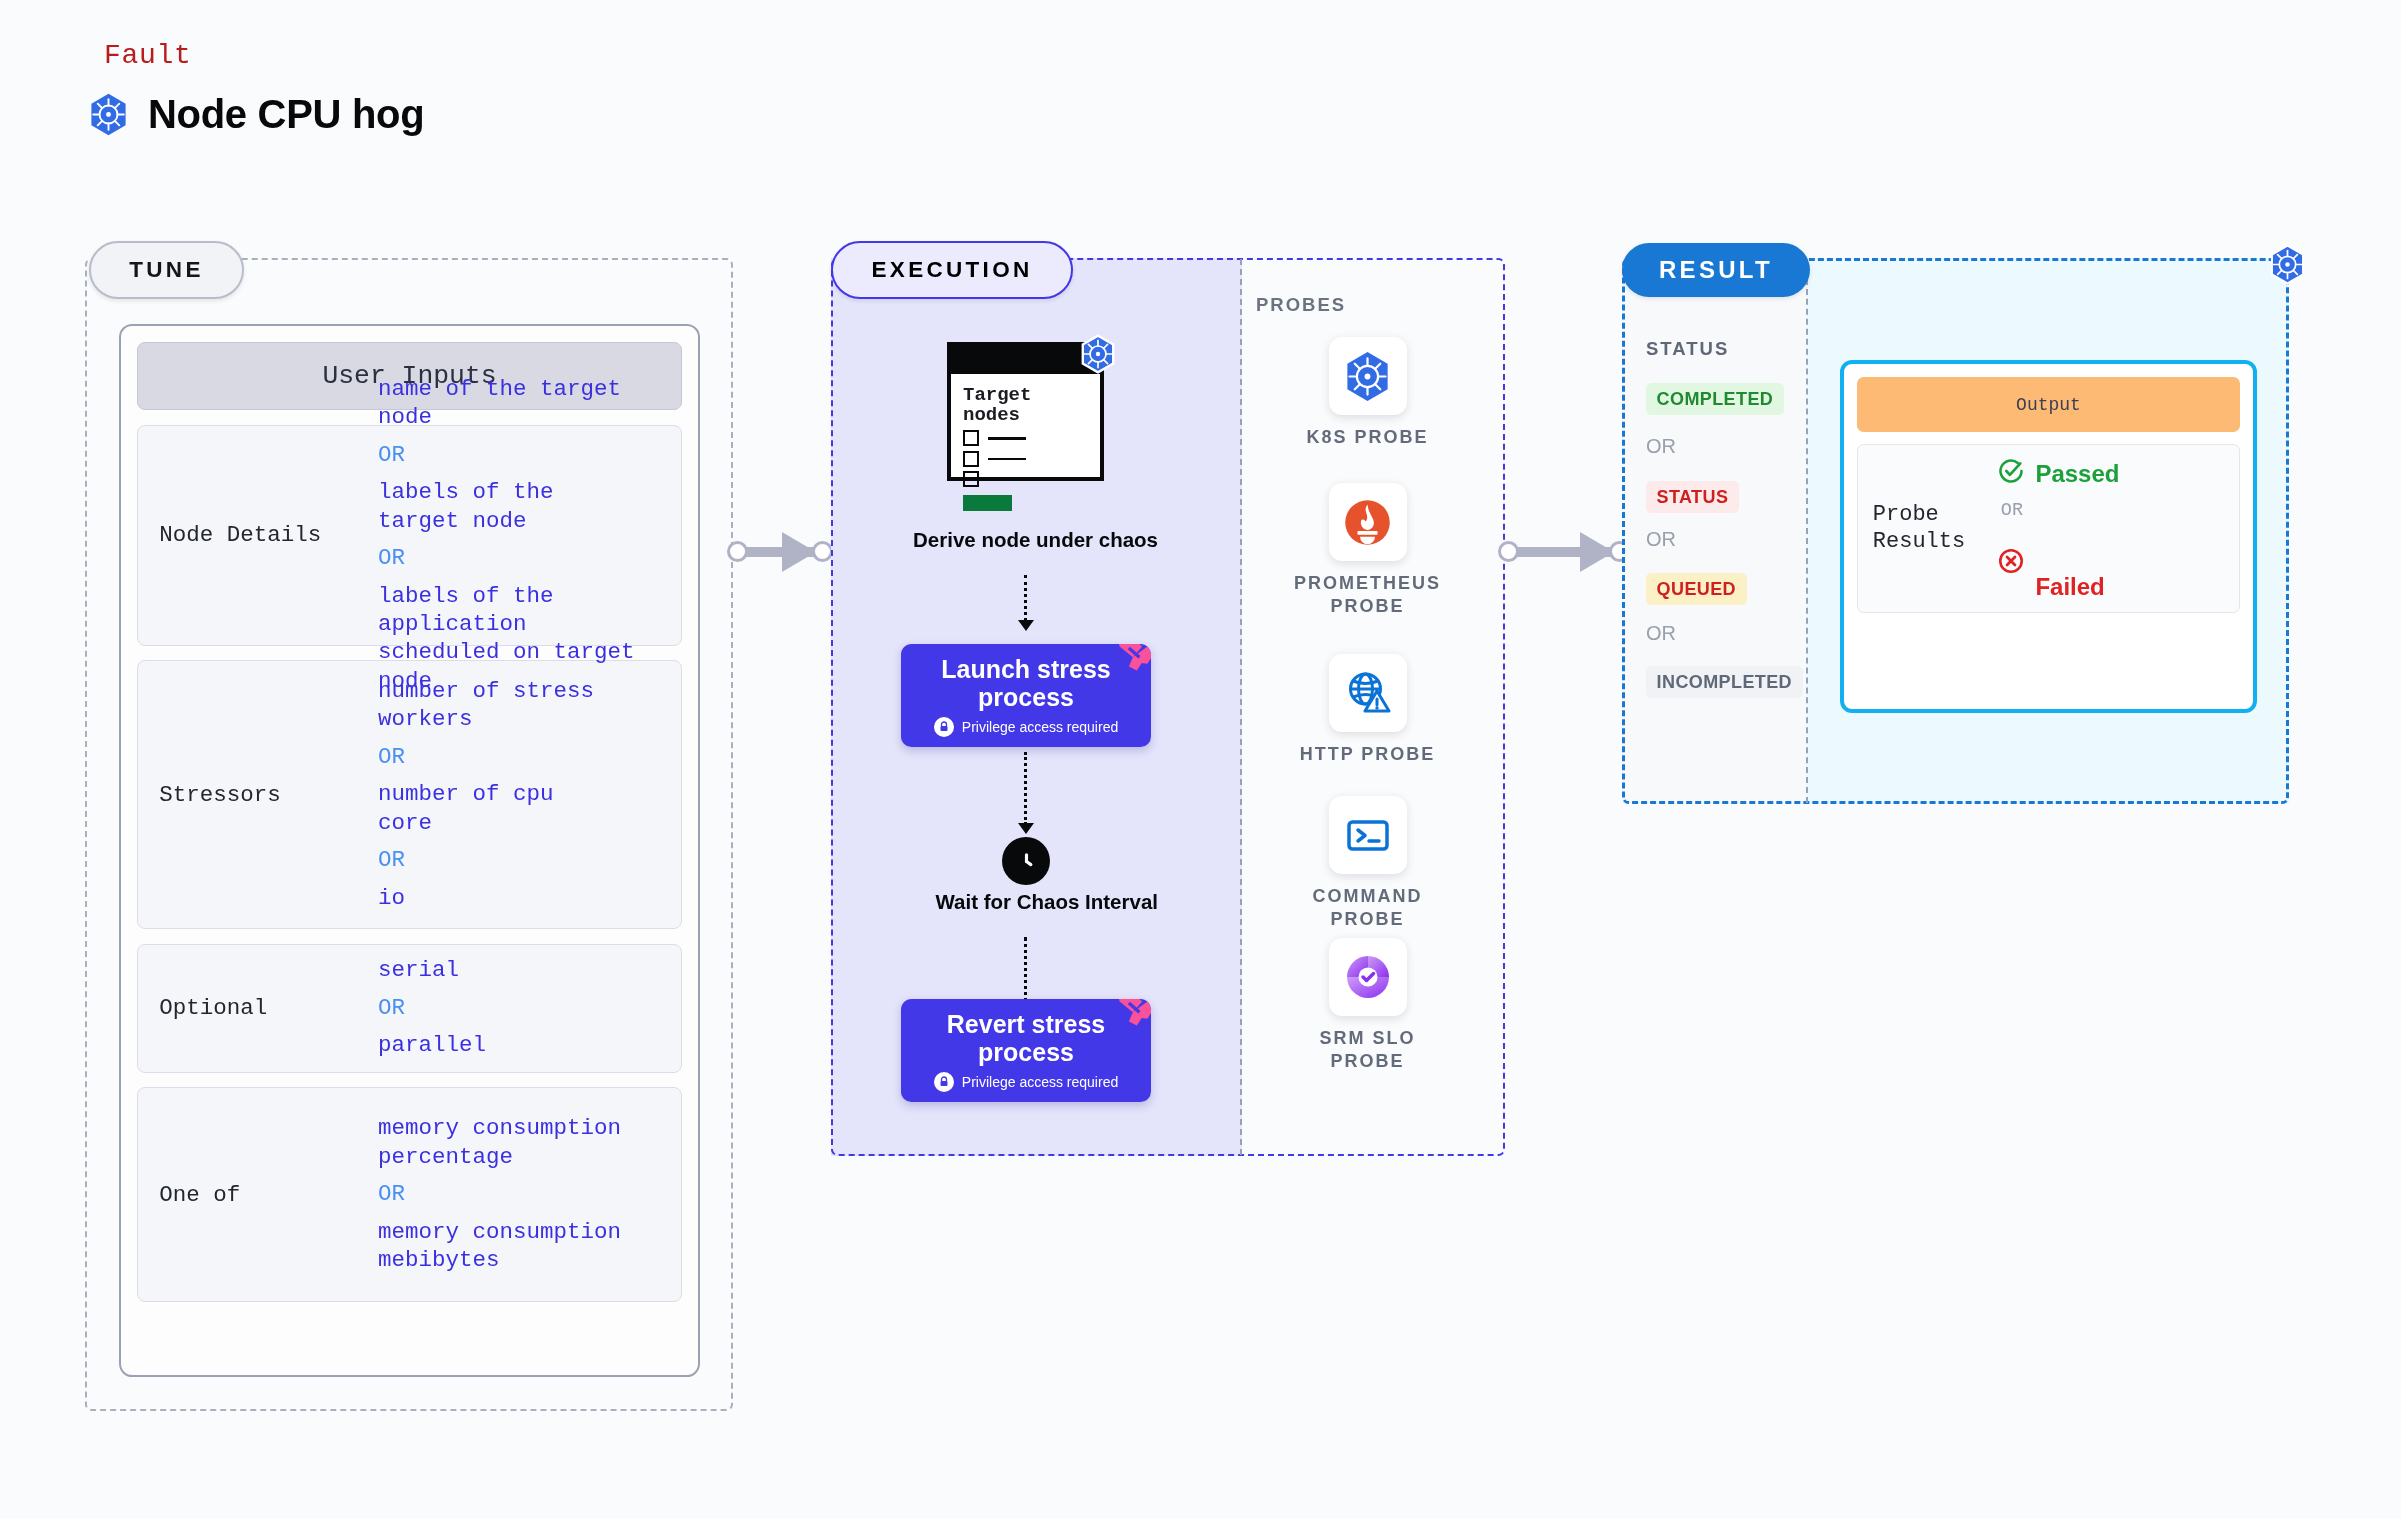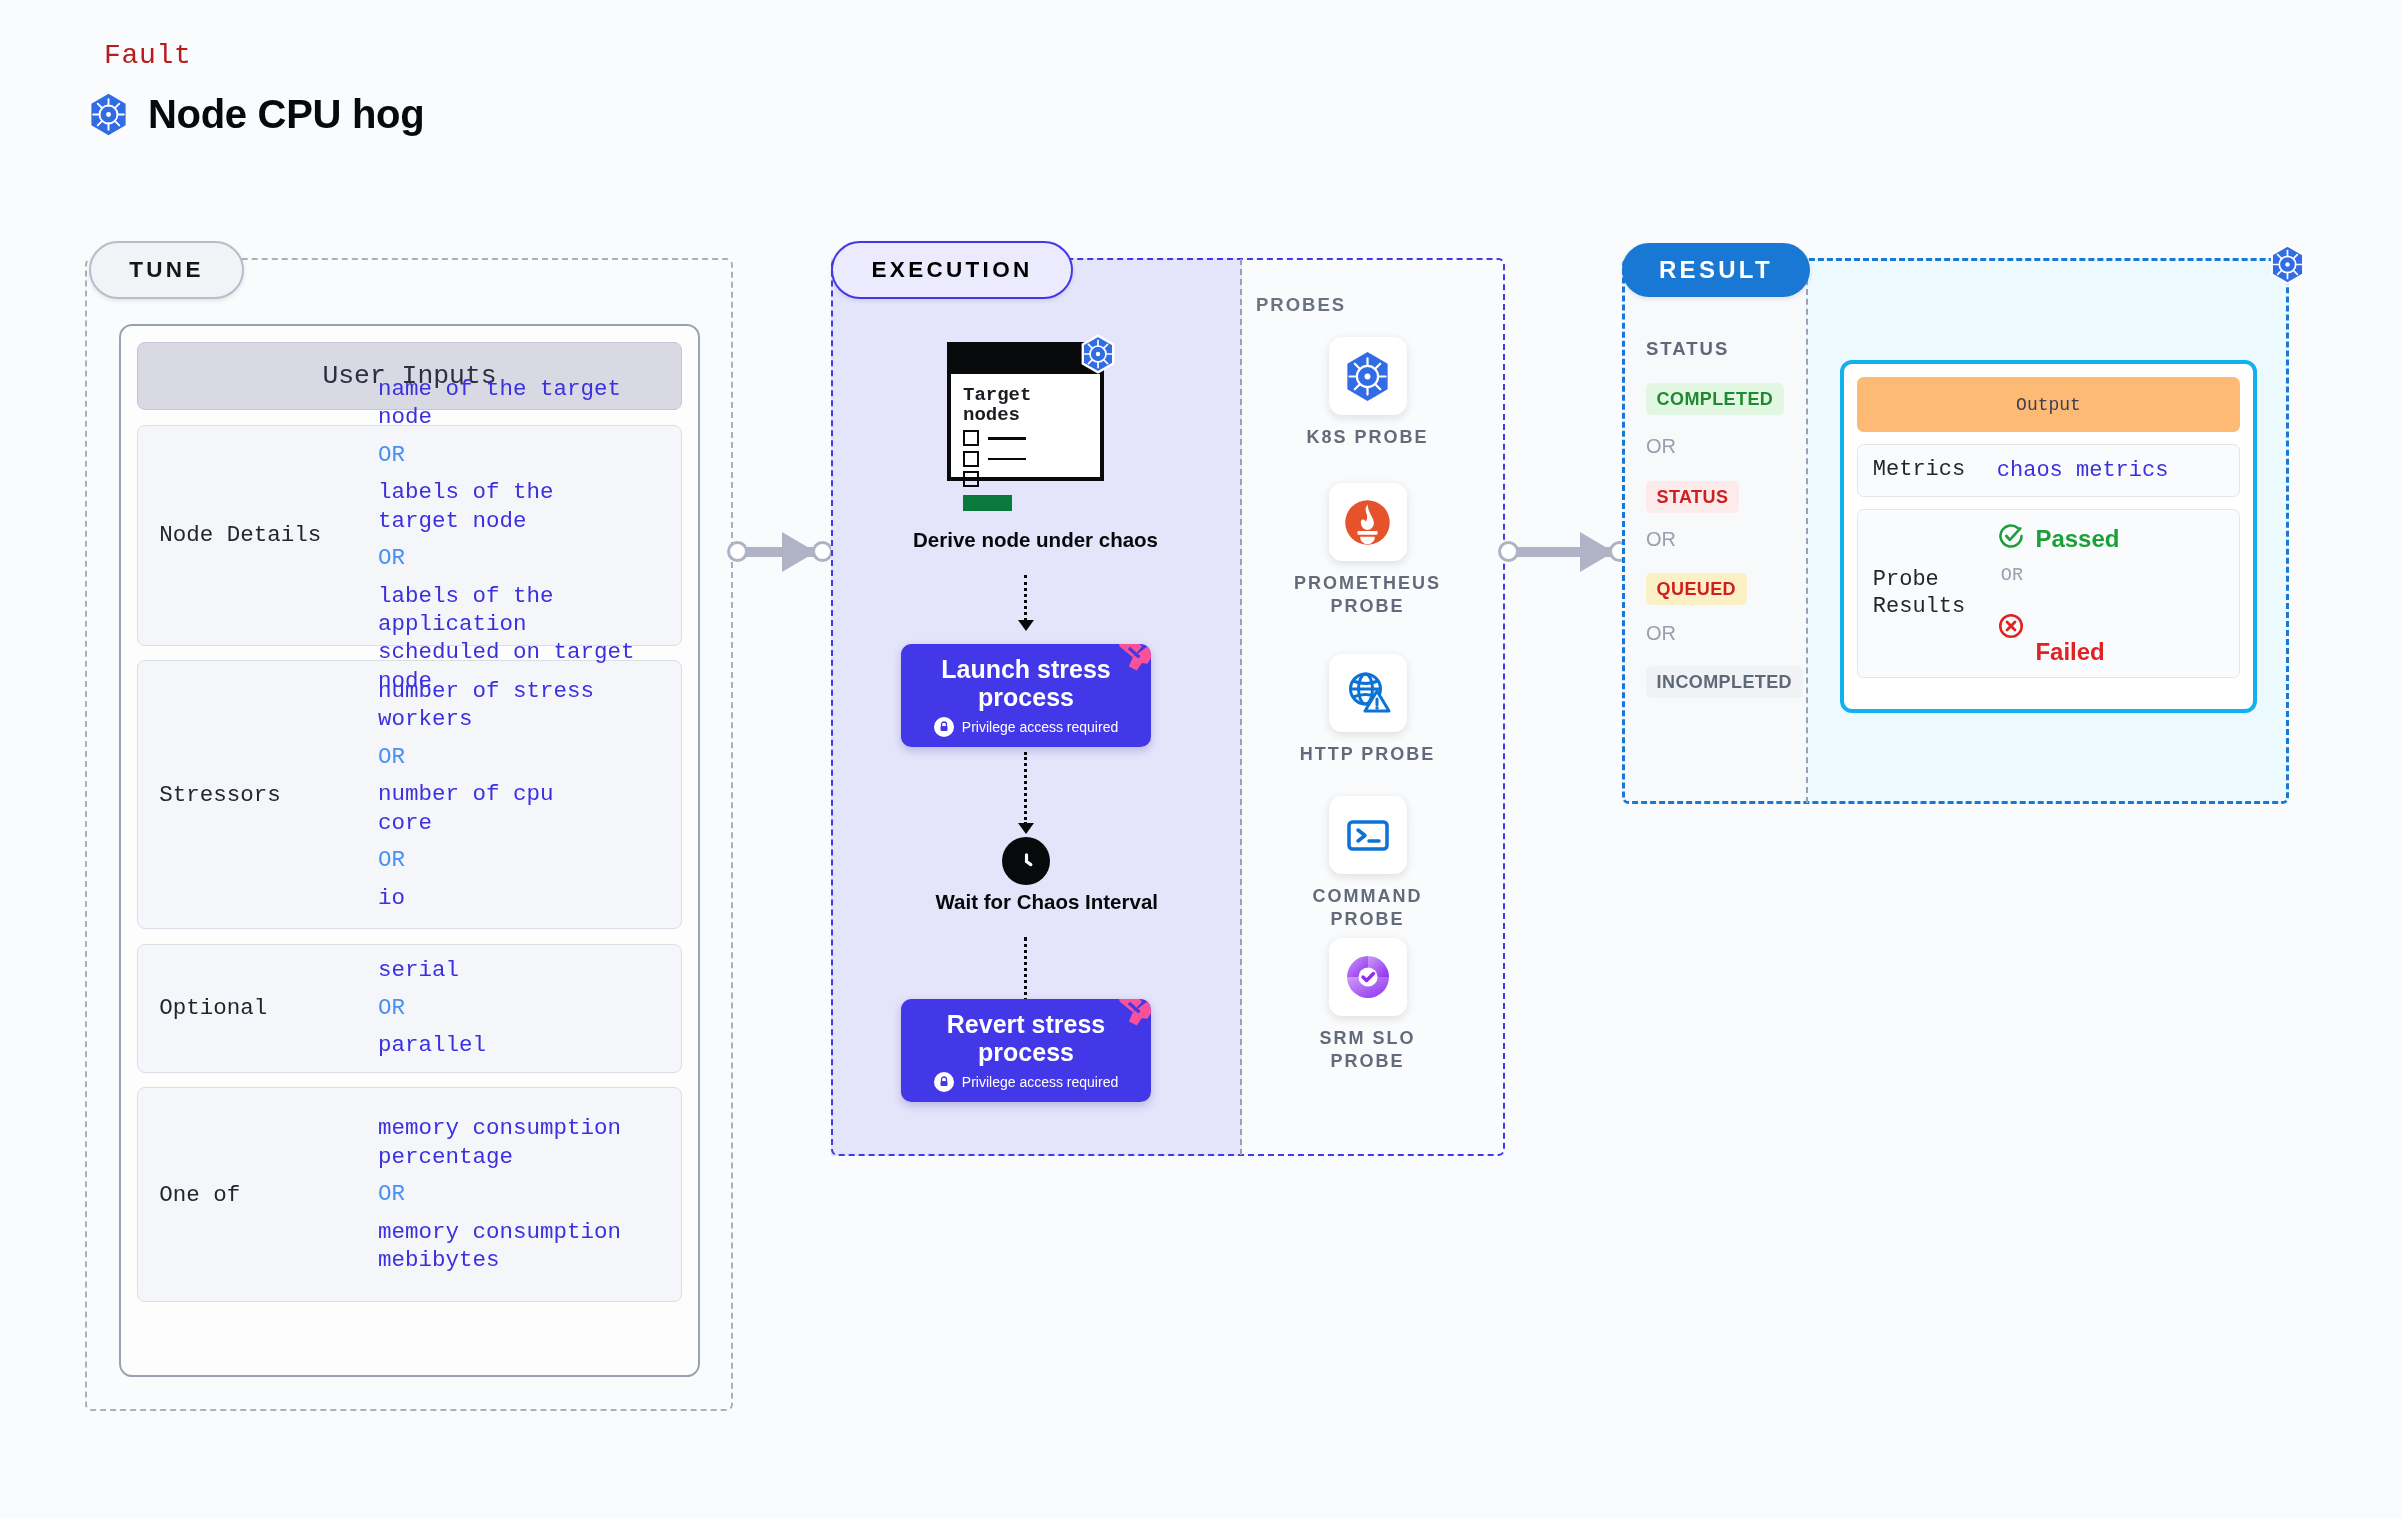--- a/index.html
+++ b/index.html
@@ -535,24 +535,20 @@
 <div class="status-or" style="top:435px;">OR</div>
 <div class="status-badge" style="top:481px;background:#fdeaea;color:#cf1f1f;">STATUS</div>
 <div class="status-or" style="top:528px;">OR</div>
 <div class="status-badge" style="top:573px;background:#fcf0c6;color:#cf1f1f;">QUEUED</div>
 <div class="status-or" style="top:622px;">OR</div>
 <div class="status-badge" style="top:666px;background:#f1f2f6;color:#5f6876;">INCOMPLETED</div>
 
 <div id="output-card">
   <div id="output-head">Output</div>
 
-  <div class="out-row">
-    <div class="ok">Metrics</div>
-    <div class="ov" style="color:#3b30e0;">chaos metrics</div>
-  </div>
 
   <div class="out-row" style="height:169px;">
     <div class="ok">Probe
 Results</div>
     <div class="ov">
       <div class="res-line">
         <span>
           <svg width="28" height="28" viewBox="0 0 24 24">
               <path d="M21 12a9 9 0 1 1-3.2-6.9" fill="none" stroke="#1ba03a" stroke-width="2.2" stroke-linecap="round"></path>
               <polyline points="8,12 11,15.3 20,5.5" fill="none" stroke="#1ba03a" stroke-width="2.3" stroke-linecap="round" stroke-linejoin="round"></polyline>

